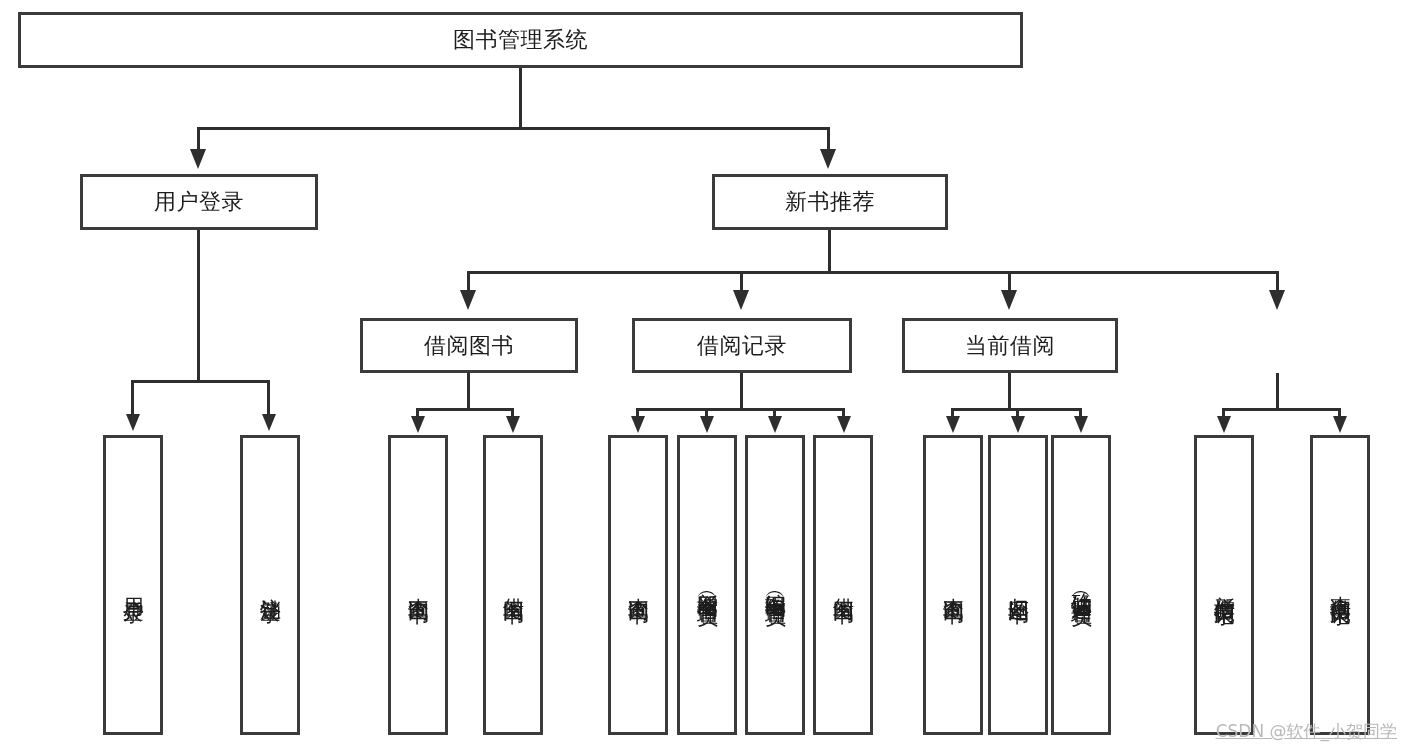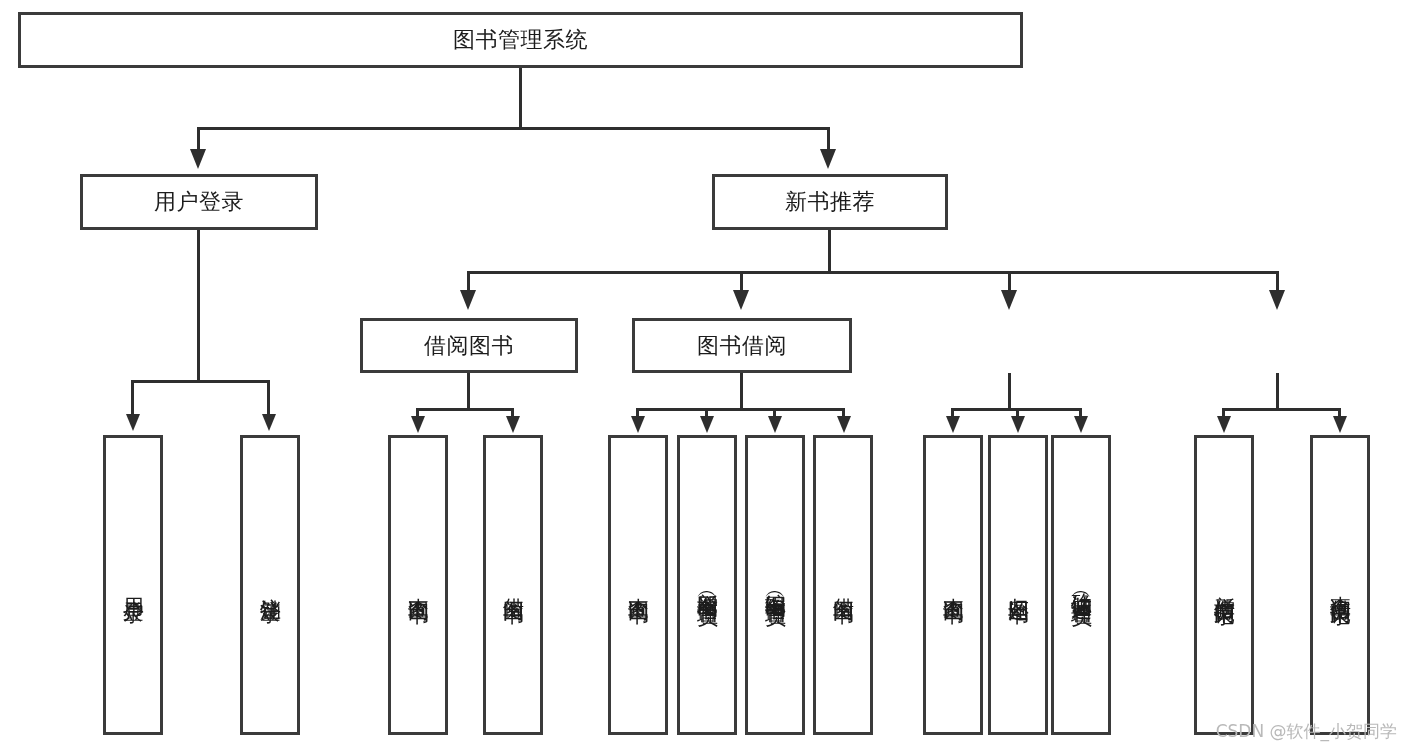--- a/index.html
+++ b/index.html
@@ -74,20 +74,21 @@
   }
   
   #watermark {
     position: absolute;
     right: 8px;
     bottom: 4px;
     font-size: 17px;
     color: #b9b9b9;
     white-space: nowrap;
     user-select: none;
+    text-decoration: underline;
   }
 </style>
 </head>
 <body>
 
 <div id="canvas">
 
   <div class="node root" style="left:18px; top:12px; width:1005px; height:56px;">
     <span class="label">图书管理系统</span>
   </div>
@@ -123,21 +124,24 @@
   <div class="arrow" style="left:733px; top:290px;"></div>
   <div class="conn vline" style="left:1008px; top:271px; width:3px; height:22px;"></div>
   <div class="arrow" style="left:1001px; top:290px;"></div>
   <div class="conn vline" style="left:1276px; top:271px; width:3px; height:22px;"></div>
   <div class="arrow" style="left:1269px; top:290px;"></div>
 
   <div class="node" style="left:360px; top:318px; width:218px; height:55px;">
     <span class="label">借阅图书</span>
   </div>
   <div class="node" style="left:632px; top:318px; width:220px; height:55px;">
-    <span class="label">图书借阅</span>
+    <span class="label">借阅记录</span>
+  </div>
+  <div class="node" style="left:902px; top:318px; width:216px; height:55px;">
+    <span class="label">当前借阅</span>
   </div>
 
   <div class="conn vline" style="left:467px; top:373px; width:3px; height:37px;"></div>
   <div class="conn hline" style="left:416px; top:408px; width:97px; height:3px;"></div>
   <div class="conn vline" style="left:416px; top:408px; width:3px; height:12px;"></div>
   <div class="arrow small" style="left:411px; top:416px;"></div>
   <div class="conn vline" style="left:511px; top:408px; width:3px; height:12px;"></div>
   <div class="arrow small" style="left:506px; top:416px;"></div>
 
   <div class="conn vline" style="left:740px; top:373px; width:3px; height:37px;"></div>

